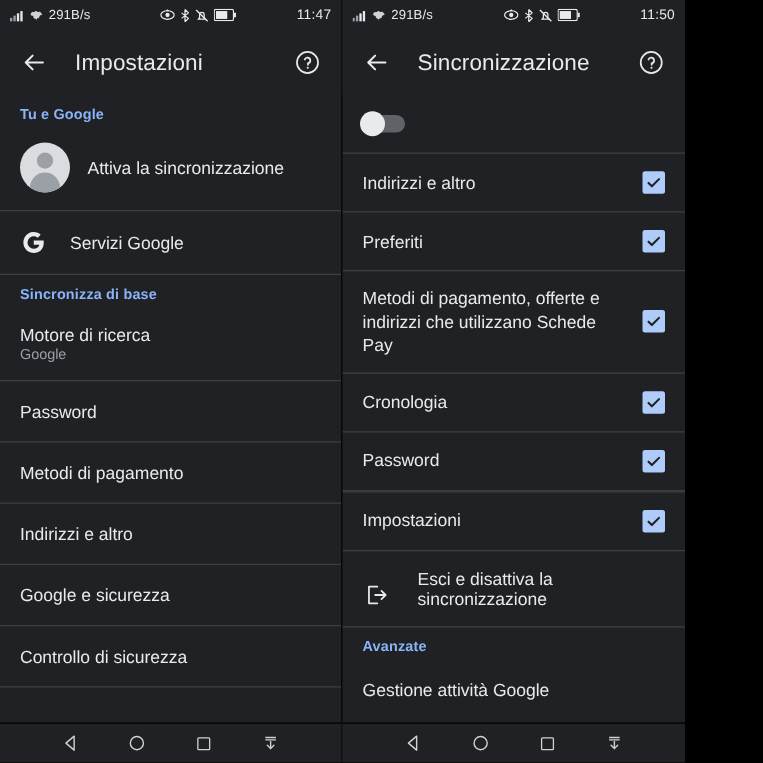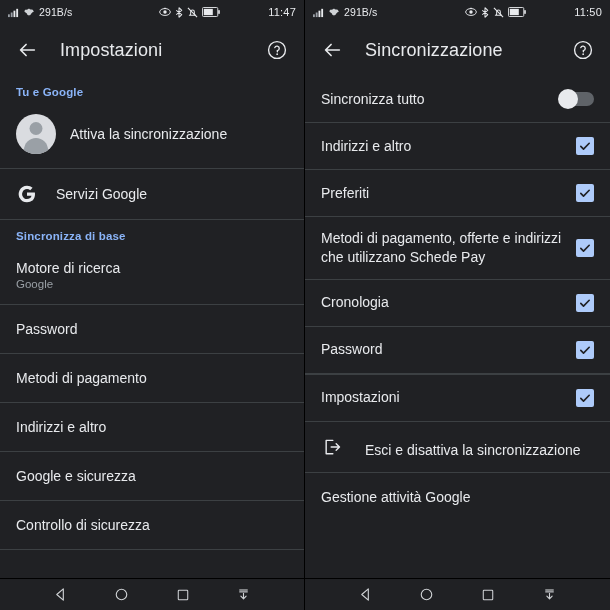--- a/index.html
+++ b/index.html
@@ -2,21 +2,21 @@
 <html><head>
 <meta charset="utf-8">
 <style>
   * { margin:0; padding:0; box-sizing:border-box; }
   html,body{
     width:610px; height:610px;
     background:#000;
     font-family:"Liberation Sans", sans-serif;
     overflow:hidden;
   }
-  .screens{ display:flex; width:610px; height:610px;border-radius:28px; }
+  .screens{ display:flex; width:548px; height:610px;border-radius:28px; }
   .panel{
     width:305px; height:610px;
     background:#202124;
     display:flex; flex-direction:column;
     position:relative;
   }
   .panel.left{ border-right:1px solid #000; }
 
   
   .statusbar{
@@ -393,21 +393,20 @@
             <circle cx="12" cy="12" r="9.2" fill="none" stroke="#e8eaed" stroke-width="1.5"></circle>
             <path d="M9.6 9.4 a2.5 2.5 0 1 1 2.8 3.3 v1.3" fill="none" stroke="#e8eaed" stroke-width="1.5" stroke-linecap="round"></path>
             <circle cx="12.2" cy="16.6" r="0.95" fill="#e8eaed"></circle>
           </svg>
       </span>
     </div>
 
     <div class="content">
 
       <div class="crow">
-        <span class="label">Sincronizza tutto</span>
         <span class="toggle">
           <span class="knob"></span>
         </span>
       </div>
       <div class="divider"></div>
 
       <div class="crow">
         <span class="label">Indirizzi e altro</span>
         <span class="cbox">
           <svg width="14" height="14" viewBox="0 0 16 16">
@@ -473,20 +472,21 @@
         <span class="so-ico">
           <svg width="20" height="20" viewBox="0 0 24 24">
               <path d="M13 4 H5 V20 H13" fill="none" stroke="#e8eaed" stroke-width="1.7" stroke-linecap="round" stroke-linejoin="round"></path>
               <path d="M11 12 H21 M17 8 L21 12 L17 16" fill="none" stroke="#e8eaed" stroke-width="1.7" stroke-linecap="round" stroke-linejoin="round"></path>
             </svg>
         </span>
         <span class="so-label">Esci e disattiva la sincronizzazione</span>
       </div>
       <div class="divider"></div>
 
+      <div class="section-head">Avanzate</div>
 
       <div class="lrow">
         <span class="t">Gestione attività Google</span>
       </div>
 
     </div>
 
     <div class="navbar">
       <span class="navbtn">
         <svg width="15" height="15" viewBox="0 0 16 16">

